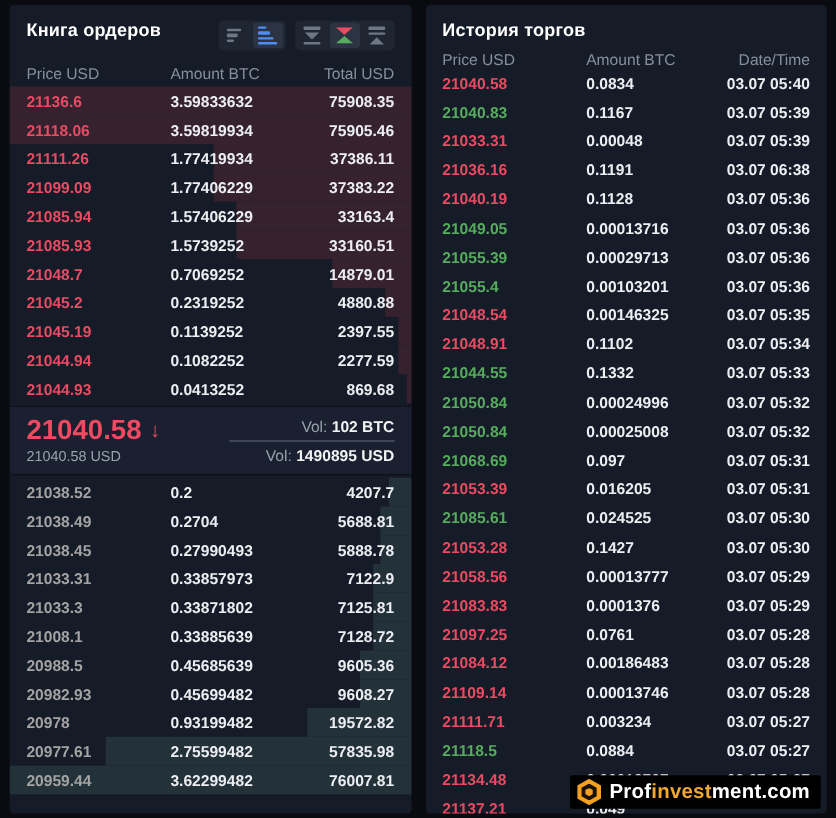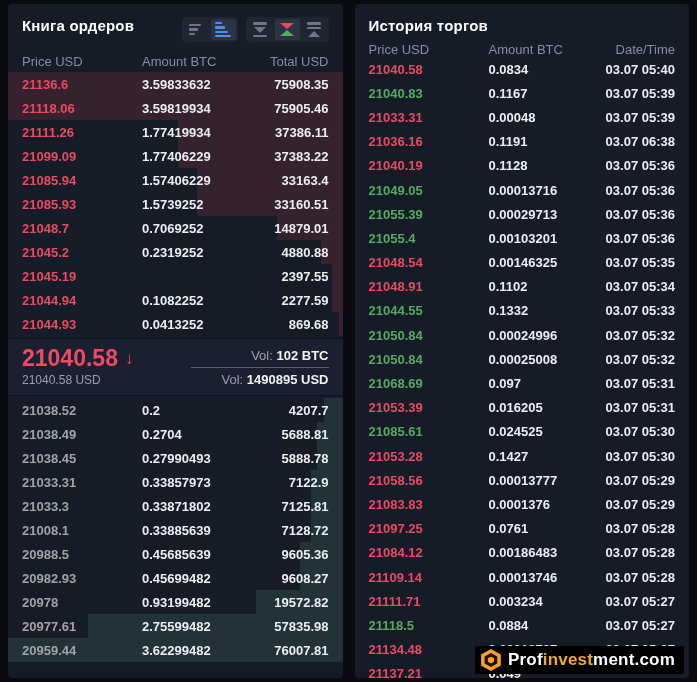--- a/index.html
+++ b/index.html
@@ -167,20 +167,21 @@
         </div>
         <div class="ob-row">
           <i class="depth ask" style="width: 6.4%;"></i>
           <span class="price ask">21045.2</span>
           <span class="amt">0.2319252</span>
           <span class="tot">4880.88</span>
         </div>
         <div class="ob-row">
           <i class="depth ask" style="width: 3.2%;"></i>
           <span class="price ask">21045.19</span>
+          <span class="amt">0.1139252</span>
           <span class="tot">2397.55</span>
         </div>
         <div class="ob-row">
           <i class="depth ask" style="width: 3%;"></i>
           <span class="price ask">21044.94</span>
           <span class="amt">0.1082252</span>
           <span class="tot">2277.59</span>
         </div>
         <div class="ob-row">
           <i class="depth ask" style="width: 1.1%;"></i>

